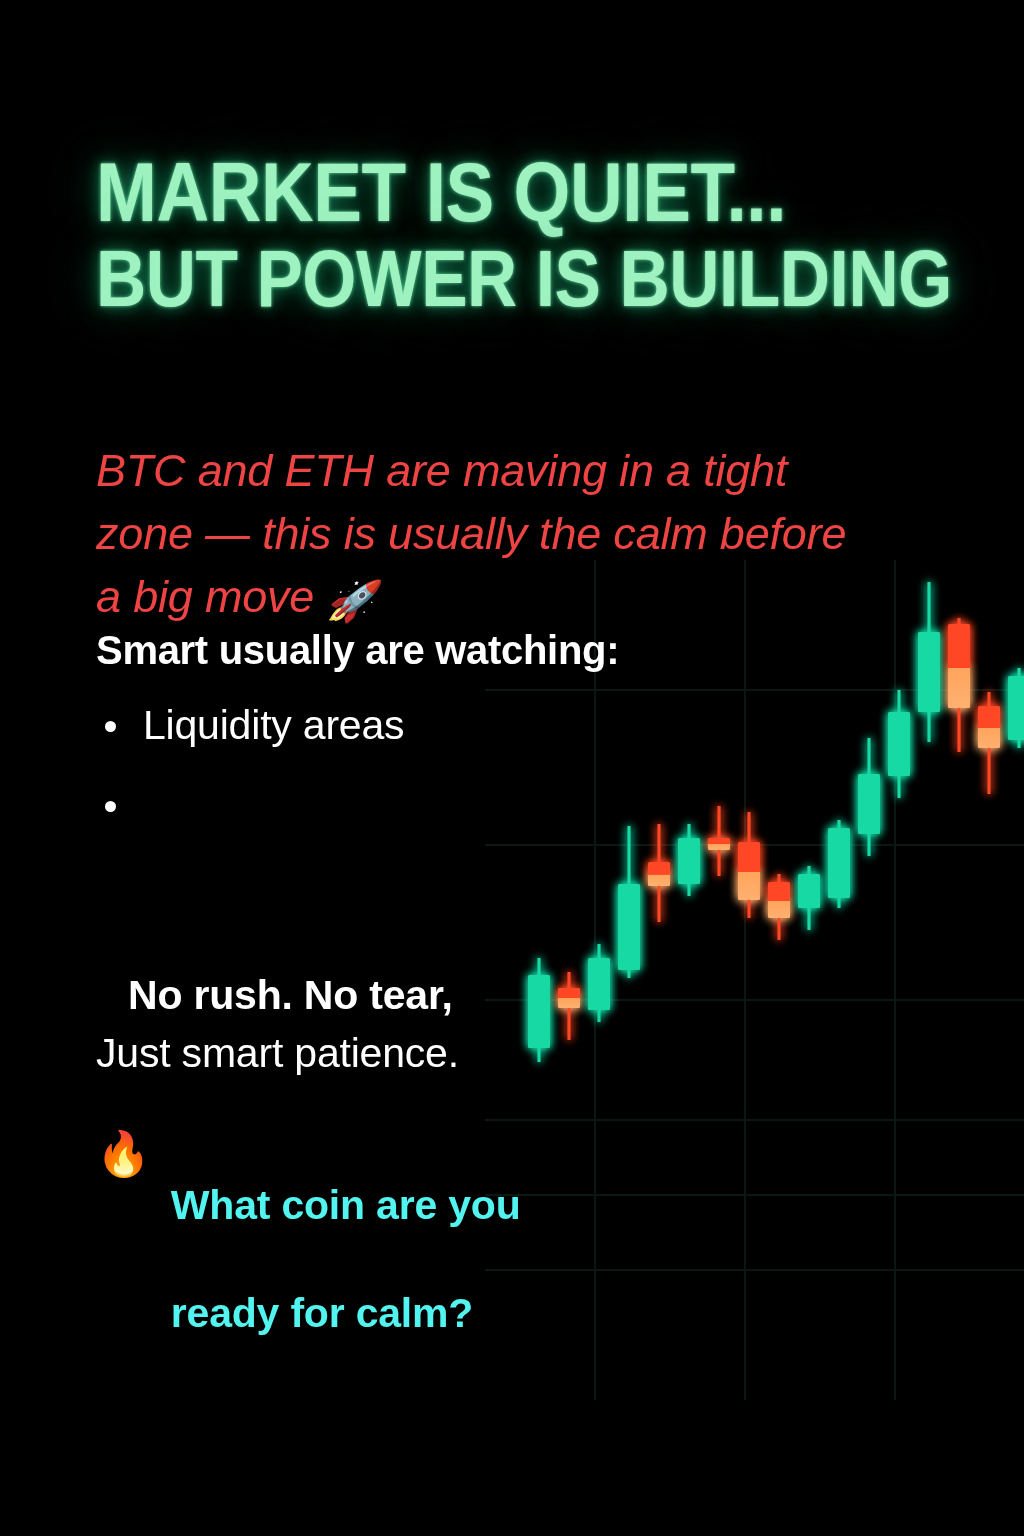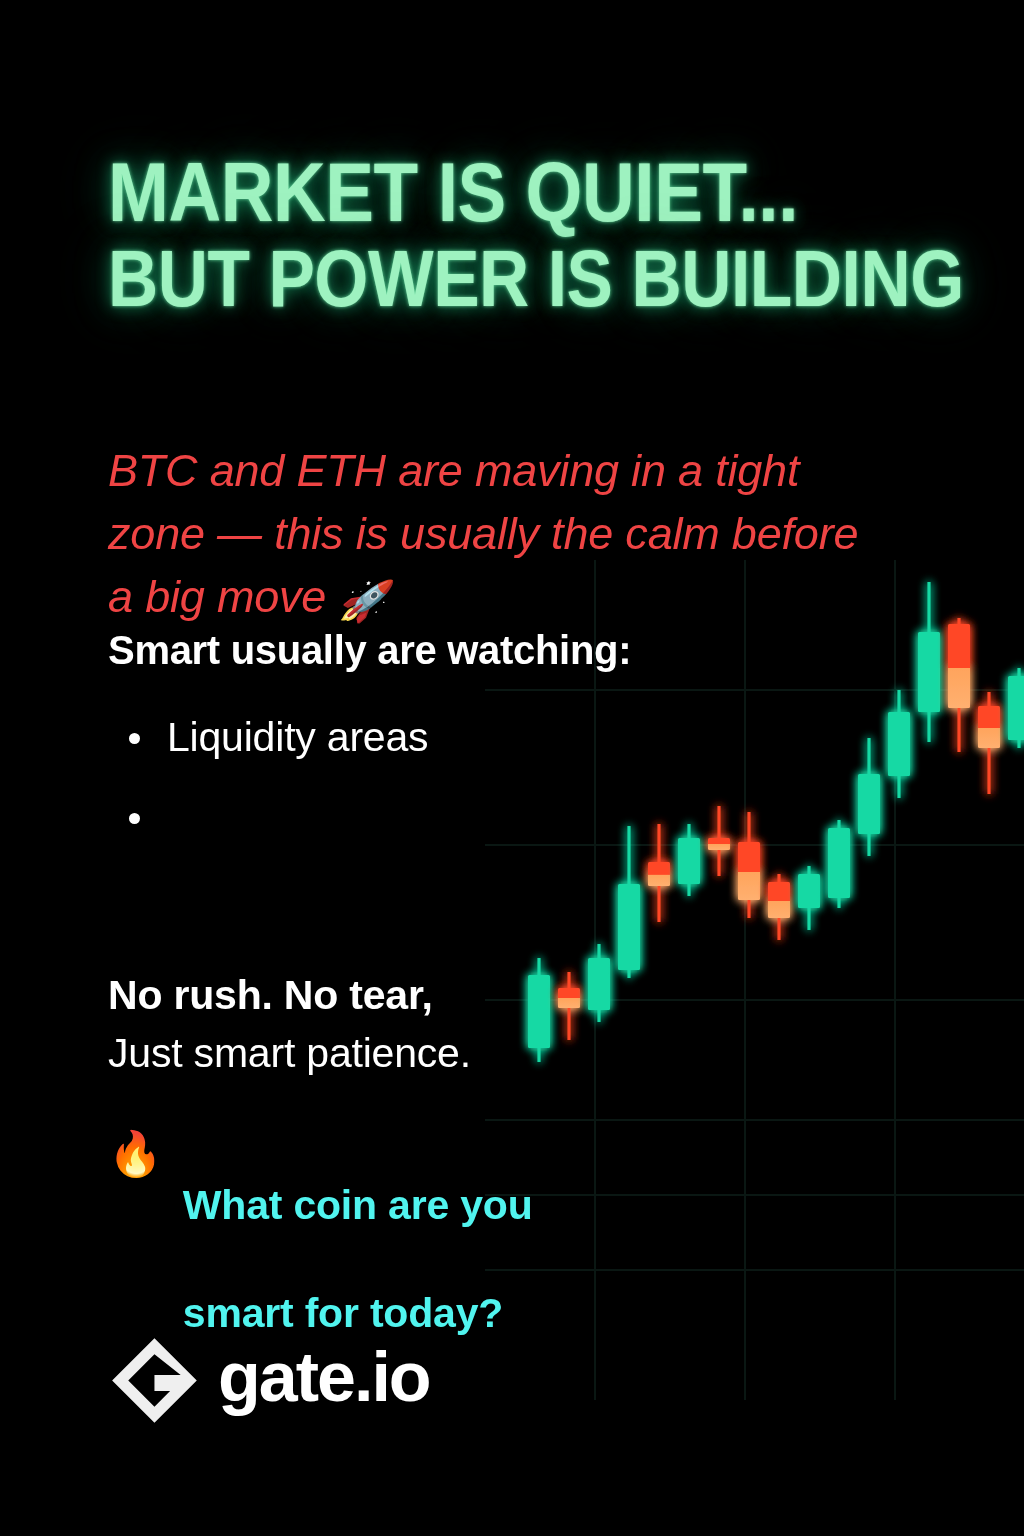--- a/index.html
+++ b/index.html
@@ -36,21 +36,21 @@
   }
   #candles-svg {
     position: absolute;
     left: 0; top: 0;
     width: 1024px; height: 1536px;
   }
 
   
   #content {
     position: absolute;
-    left: 12px; top: 0;
+    left: 0; top: 0;
     width: 868px;
     height: 1536px;
     z-index: 2;
   }
 
   
   #headline {
     position: absolute;
     left: 96px;
     top: 152px;
@@ -105,21 +105,21 @@
     font-weight: 700;
     letter-spacing: -0.3px;
   }
 
   
   #bullet-list {
     position: absolute;
     left: 96px;
     top: 705px;
     list-style: none;
-    margin: 12px;
+    margin: 0;
     padding: 0;
   }
   #bullet-list li {
     position: relative;
     padding-left: 47px;
     color: #FFFFFF;
     font-size: 41px;
     font-weight: 400;
     line-height: 1;
     margin-bottom: 39px;
@@ -138,21 +138,21 @@
   
   #norush {
     position: absolute;
     left: 96px;
     top: 966px;
     color: #FFFFFF;
     font-size: 41px;
     line-height: 1.42;
     letter-spacing: -0.2px;
   }
-  #norush-line-1 { font-weight: 700; display: block; }
+  #norush-line-1 { font-weight: 700; display: block; margin-left: 32px; }
   #norush-line-2 { font-weight: 400; display: block; }
 
   
   #cta {
     position: absolute;
     left: 96px;
     top: 1130px;
     display: flex;
     align-items: flex-start;
     gap: 20px;
@@ -323,28 +323,19 @@
 
     <div id="norush">
       <span id="norush-line-1">No rush. No tear,</span>
       <span id="norush-line-2">Just smart patience.</span>
     </div>
 
     <div id="cta">
       <span id="cta-fire">🔥</span>
       <div id="cta-text">
         <span>What coin are you</span>
-        <span>smart for today?</span>
+        <span>ready for calm?</span>
       </div>
     </div>
 
-    <div id="logo">
-      <svg id="logo-mark" width="92" height="92" viewBox="0 0 100 100">
-        <path d="M50.5 4.5 L96.5 50.5 L50.5 96.5 L4.5 50.5 Z
-                 M50.5 22.0 L22.0 50.5 L50.5 79.0 L67.5 62.0 L50.5 62.0 L50.5 44.5 L79.0 44.5 Z" fill="#EFEFEF" fill-rule="evenodd"></path>
-      </svg>
-      <svg id="logo-word" width="258" height="78" viewBox="0 0 258 78">
-        <text x="0" y="60" font-family="'Liberation Sans', sans-serif" font-size="70" font-weight="700" letter-spacing="-2" fill="#FFFFFF">gate.io</text>
-      </svg>
-    </div>
 
   </div>
 </div>
 
 </body></html>

